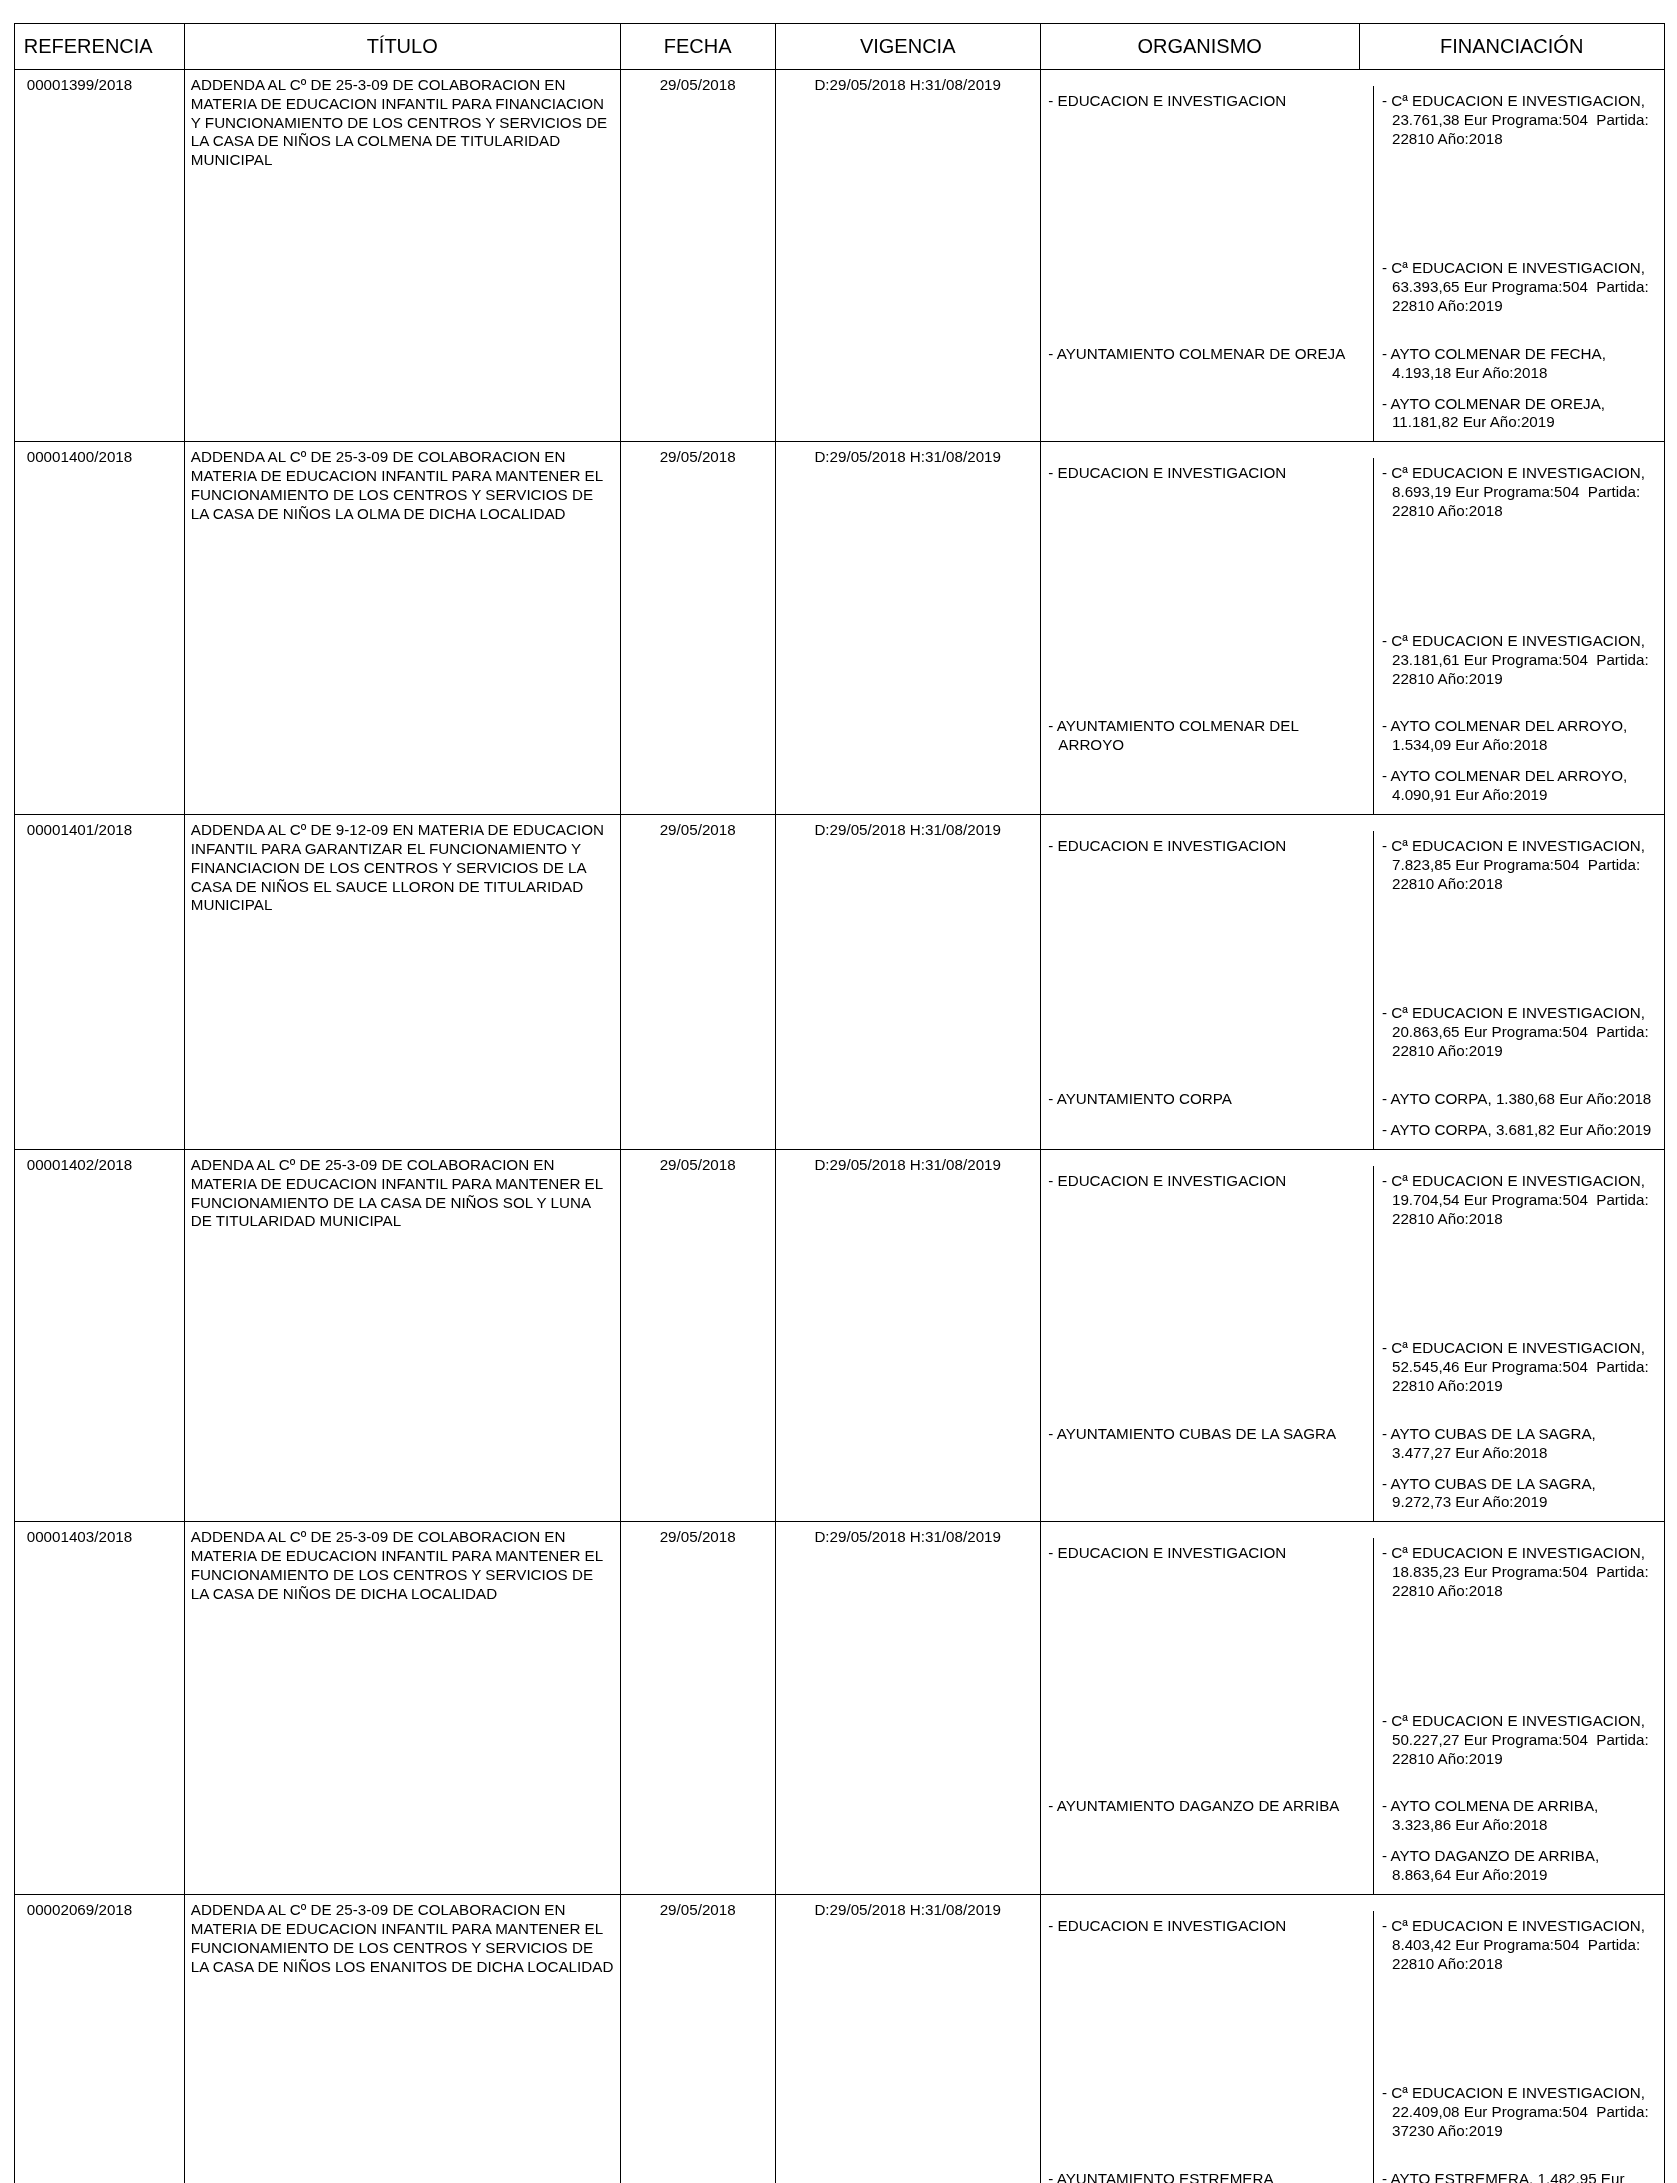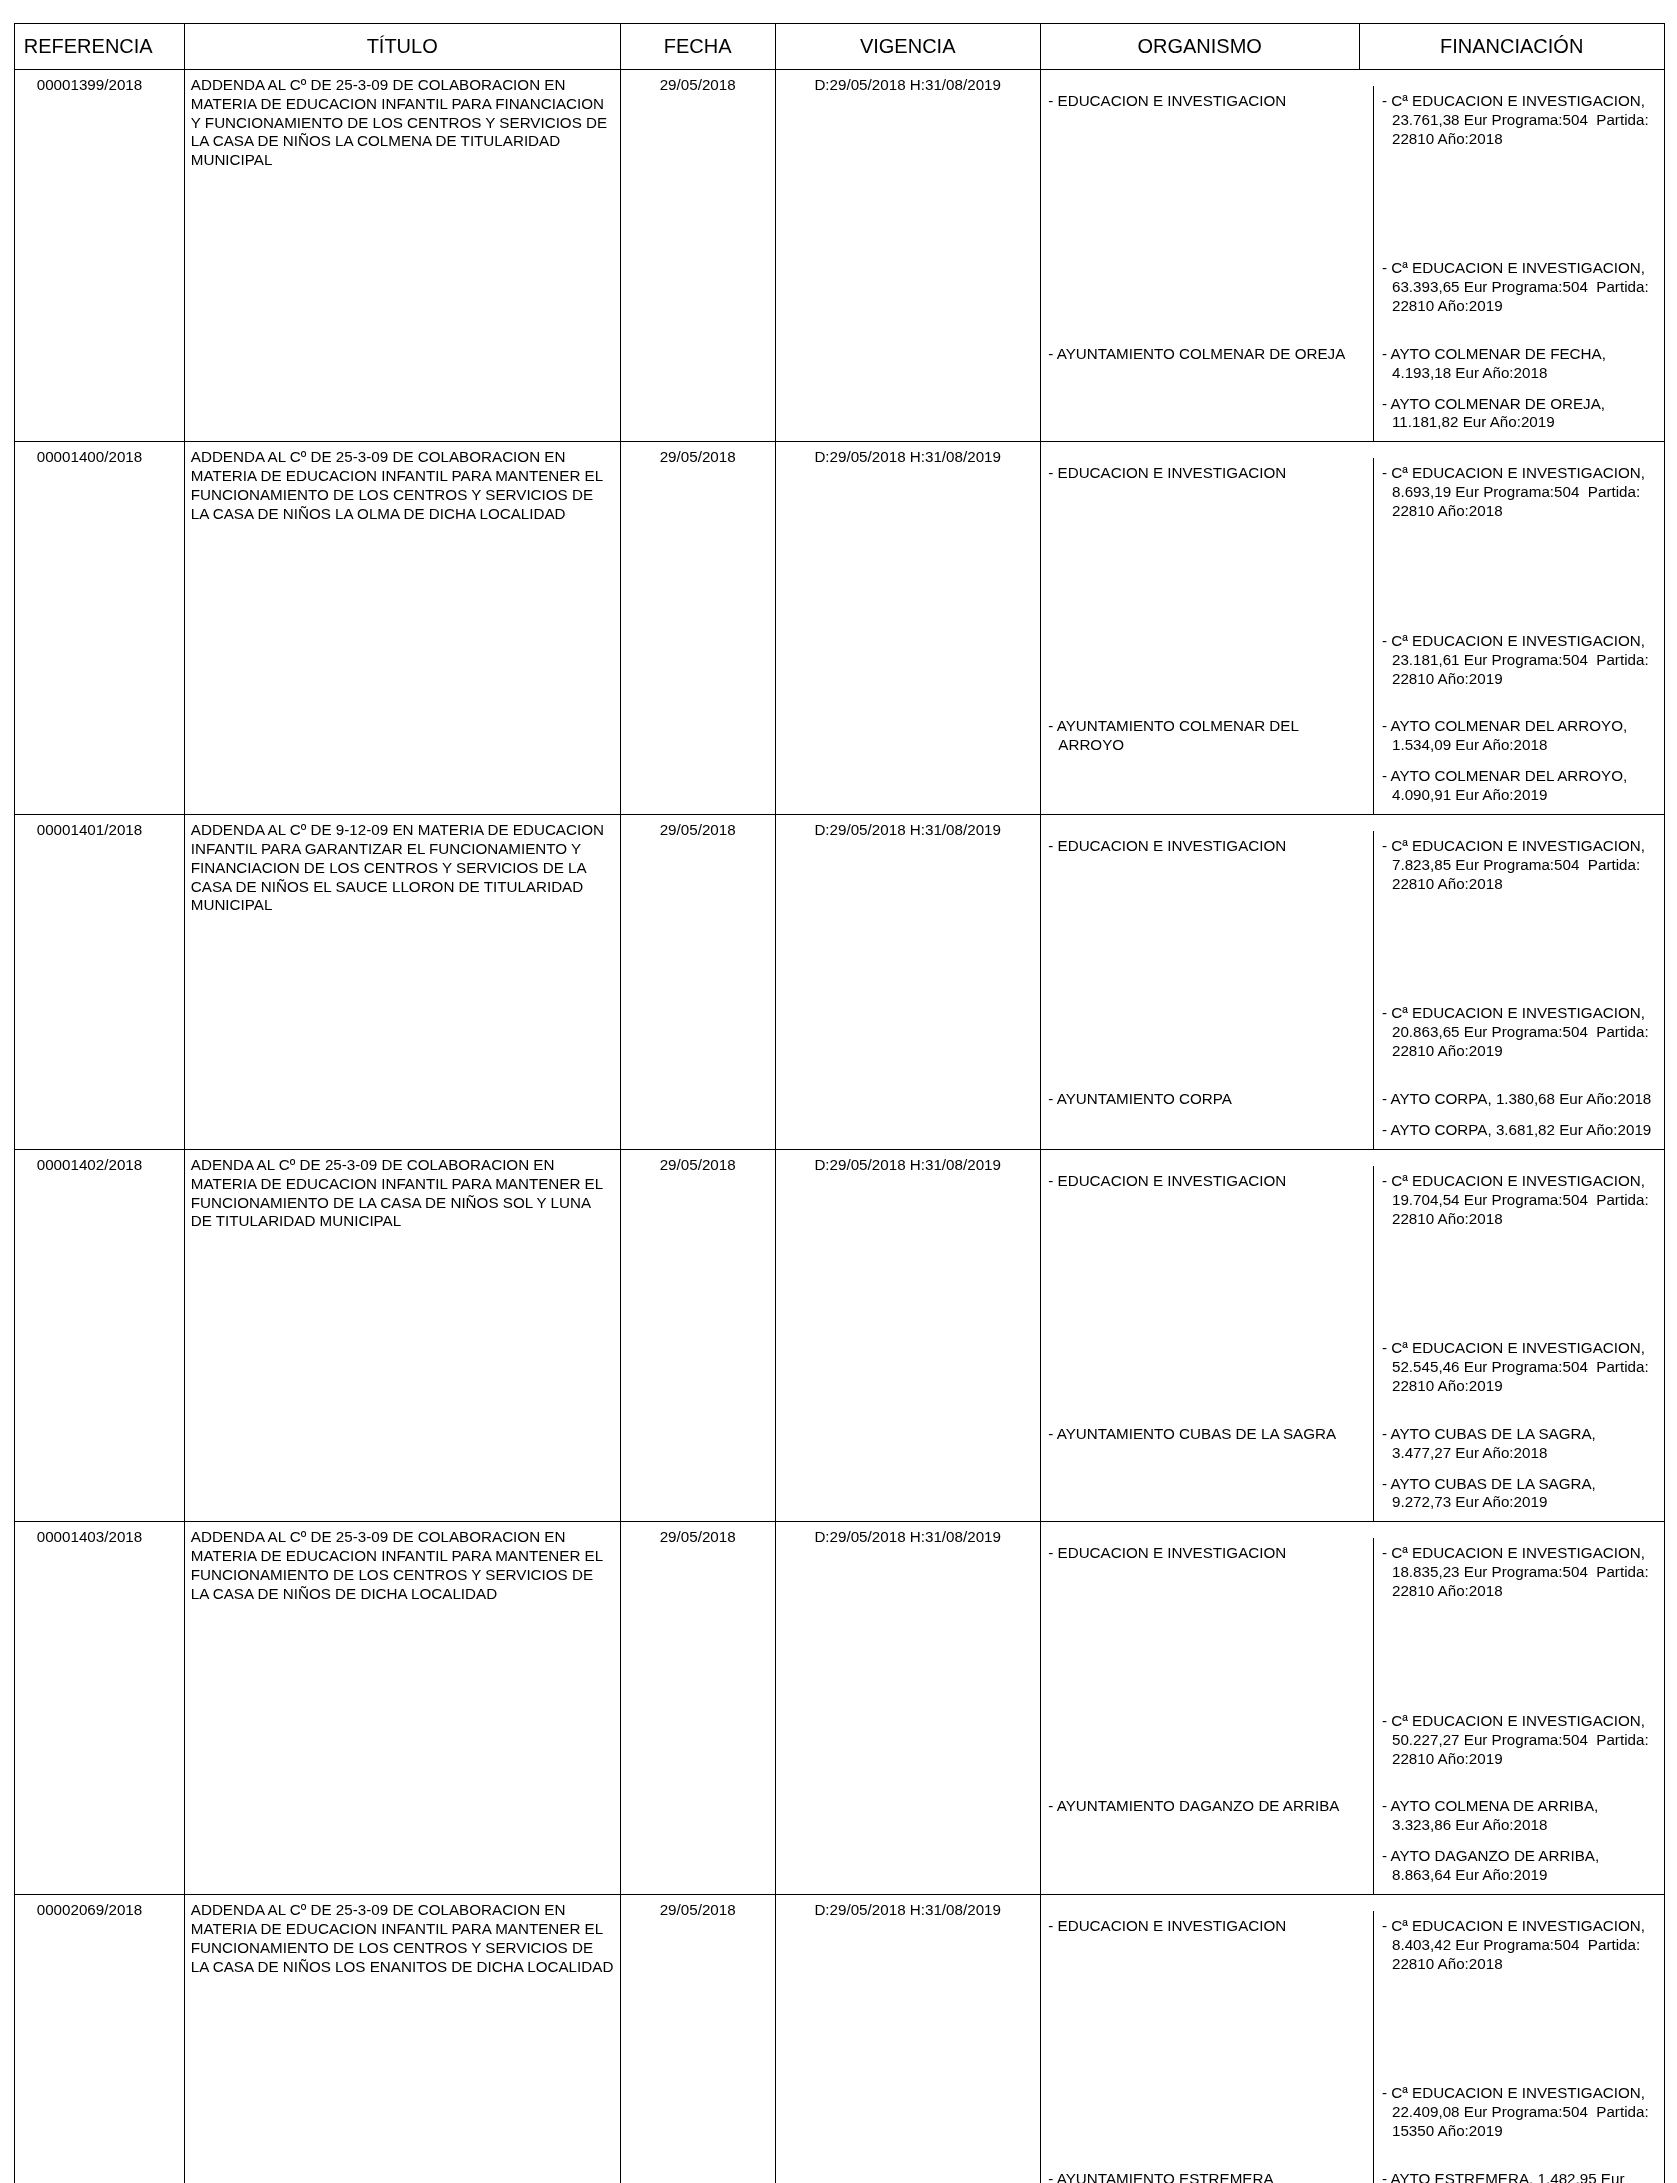--- a/index.html
+++ b/index.html
@@ -38,21 +38,21 @@
     padding: 10px 3px;
   }
   thead th.h-left {
     text-align: left;
     padding-left: 9.1px;
   }
   td {
     padding: 6.1px 7.6px 7.6px 7.6px;
   }
   td.cell-ref {
-    padding-left: 22px;
+    padding-left: 12px;
   }
   td.cell-titulo {
     padding-left: 6.1px;
     padding-right: 6.1px;
     margin-left: 48px;
   }
   td.cell-fecha, td.cell-vigencia {
     text-align: center;
   }
   td.cell-combined {
@@ -273,21 +273,21 @@
     <td class="cell-fecha">29/05/2018</td>
     <td class="cell-vigencia">D:29/05/2018 H:31/08/2019</td>
     <td class="cell-combined" colspan="2">
       <div class="groups">
               <div class="group group-0">
                 <div class="g-org">
                   <div class="hang">- EDUCACION E INVESTIGACION</div>
                 </div>
                 <div class="g-fin">
                   <div class="fin-entry hang">- Cª EDUCACION E INVESTIGACION, 8.403,42 Eur Programa:504  Partida: 22810 Año:2018</div>
-                  <div class="fin-entry hang">- Cª EDUCACION E INVESTIGACION, 22.409,08 Eur Programa:504  Partida: 15350 Año:2019</div>
+                  <div class="fin-entry hang">- Cª EDUCACION E INVESTIGACION, 22.409,08 Eur Programa:504  Partida: 37230 Año:2019</div>
                 </div>
               </div>
               <div class="group group-1">
                 <div class="g-org">
                   <div class="hang">- AYUNTAMIENTO ESTREMERA</div>
                 </div>
                 <div class="g-fin">
                   <div class="fin-entry hang">- AYTO ESTREMERA, 1.482,95 Eur Año:2018</div>
                   <div class="fin-entry hang">- AYTO ESTREMERA, 3.954,55 Eur Año:2019</div>
                 </div>

